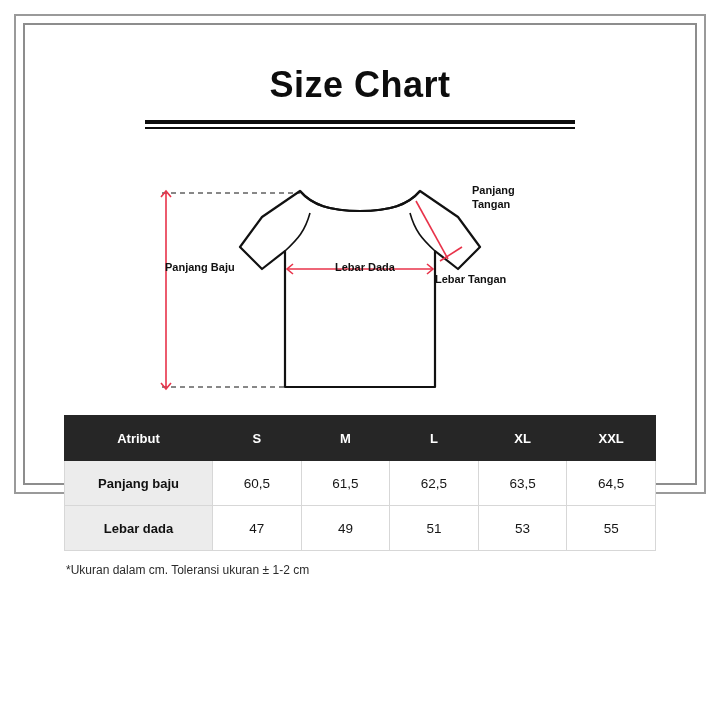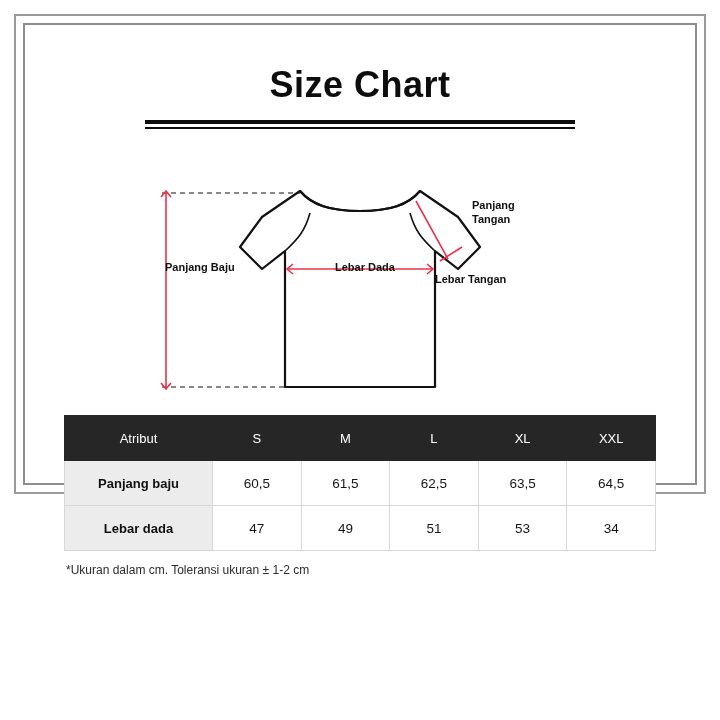--- a/index.html
+++ b/index.html
@@ -89,21 +89,21 @@
   .label {
     position: absolute;
     font-size: 11px;
     font-weight: bold;
     color: #111;
     line-height: 1.25;
     white-space: nowrap;
   }
   .lbl-panjang-baju { left: 125px; top: 122px; }
   .lbl-lebar-dada  { left: 295px; top: 122px; }
-  .lbl-panjang-lengan { left: 432px; top: 60px; }
+  .lbl-panjang-lengan { left: 432px; top: 45px; }
   .lbl-lebar-tangan { left: 395px; top: 134px; }
 
   
   .table-wrap {
     margin-top: 6px;
     padding: 0 24px;
   }
   table {
     border-collapse: collapse;
     width: 100%;
@@ -112,21 +112,21 @@
   th, td {
     border: 1px solid #d7d7d7;
     text-align: center;
     font-size: 13px;
     height: 42px;
     color: #161616;
   }
   thead th {
     background: #262626;
     color: #ffffff;
-    font-weight: normal;
+    font-weight: bold;
     font-size: 13px;
     border: 1px solid #262626;
   }
   thead th.attr-head {
     width: 145px;
   }
   tbody td.attr-cell {
     background: #ececec;
     font-weight: bold;
     font-size: 13px;
@@ -214,21 +214,21 @@
             <td>62,5</td>
             <td>63,5</td>
             <td>64,5</td>
           </tr>
           <tr>
             <td class="attr-cell">Lebar dada</td>
             <td>47</td>
             <td>49</td>
             <td>51</td>
             <td>53</td>
-            <td>34</td>
+            <td>55</td>
           </tr>
         </tbody>
       </table>
 
       <div class="footnote">*Ukuran dalam cm. Toleransi ukuran ± 1-2 cm</div>
     </div>
 
   </div>
 </div>
 

